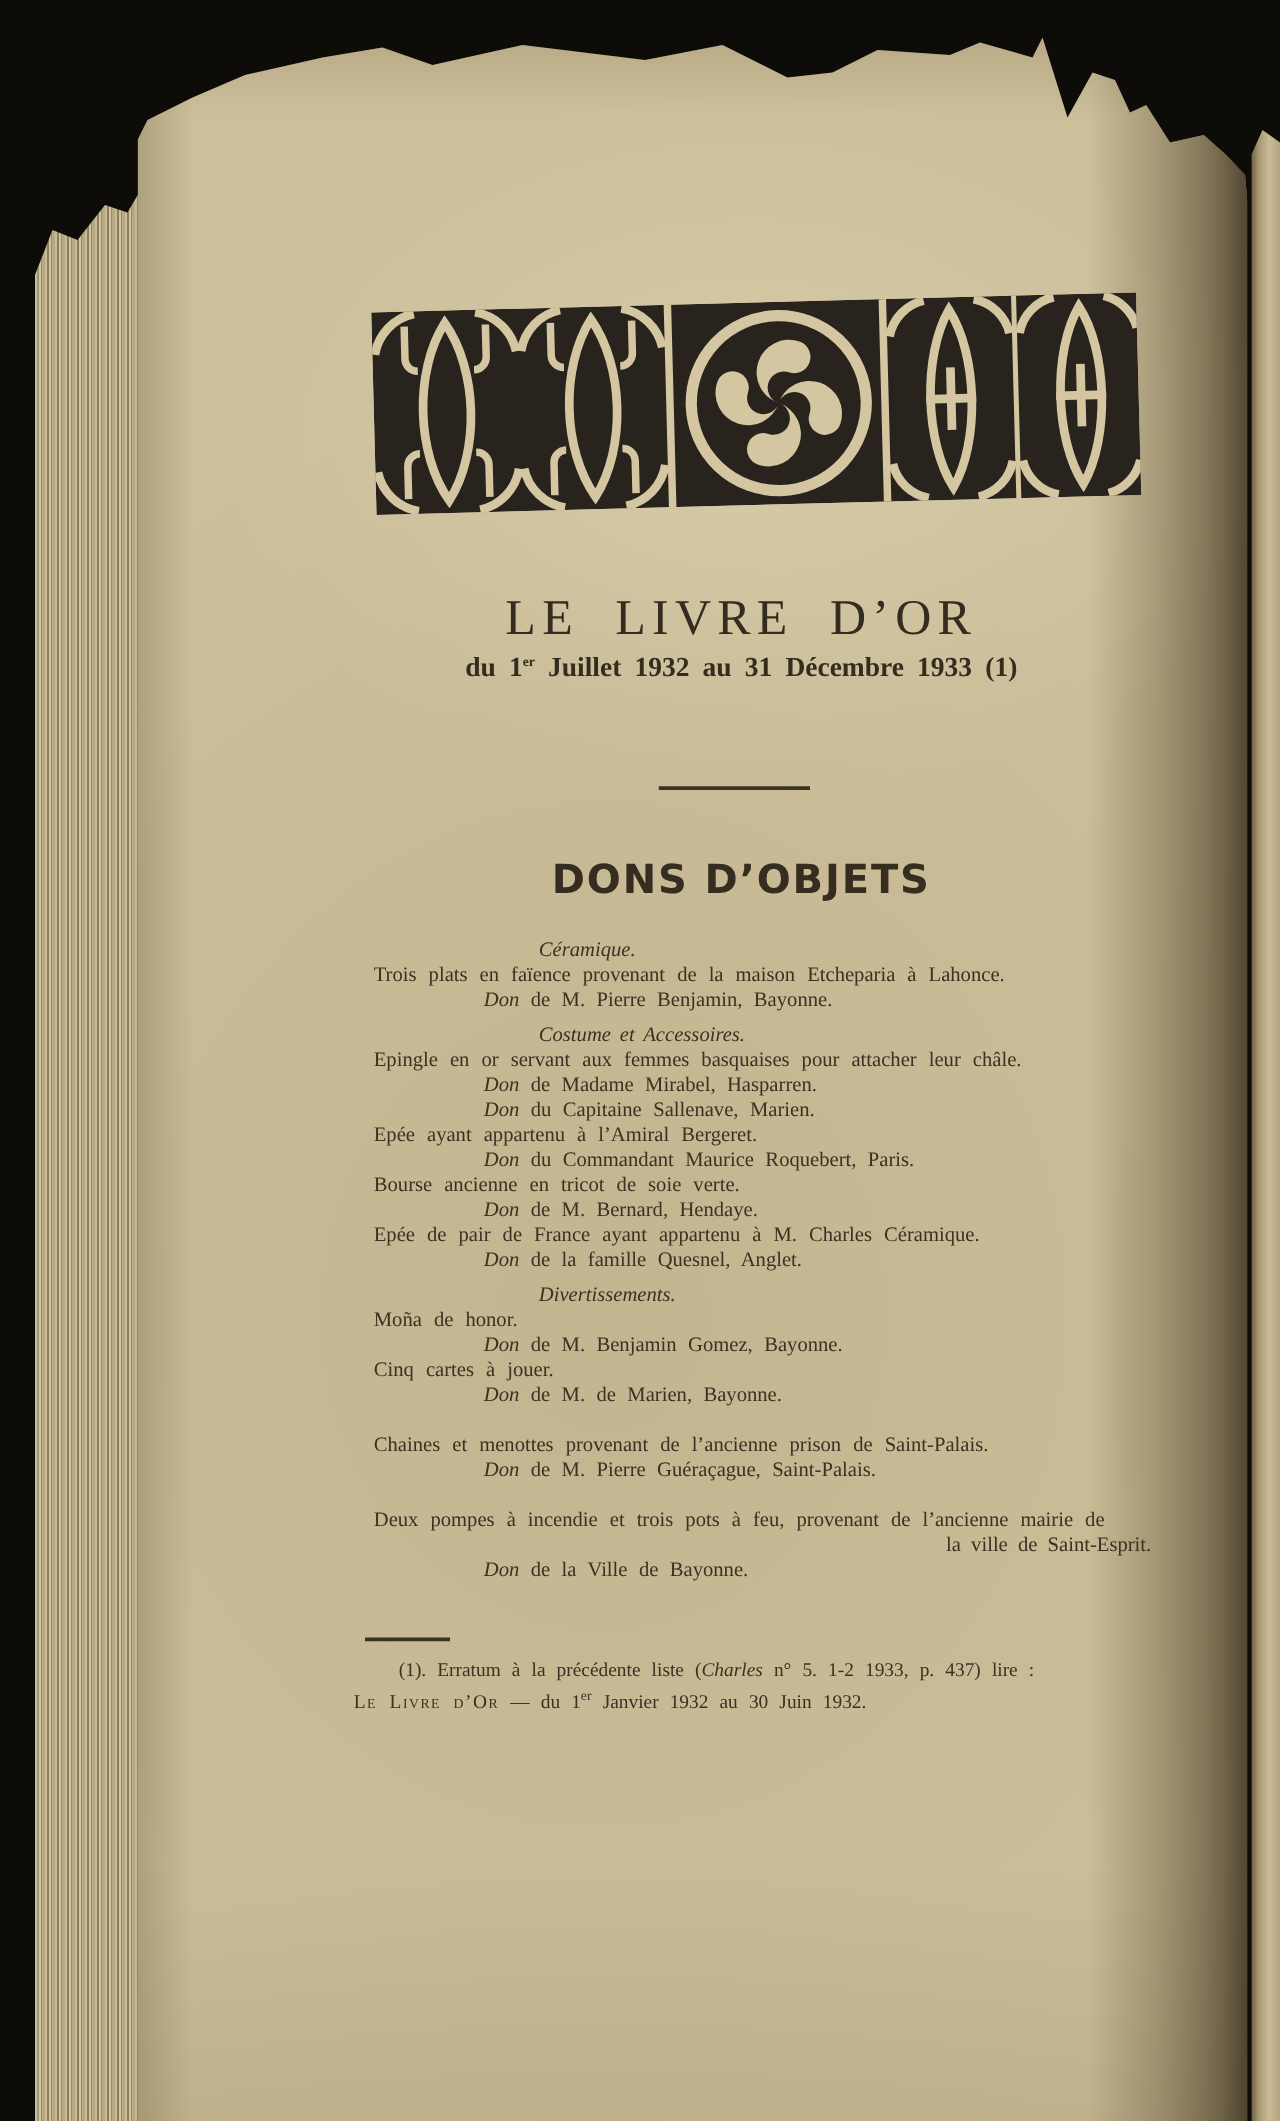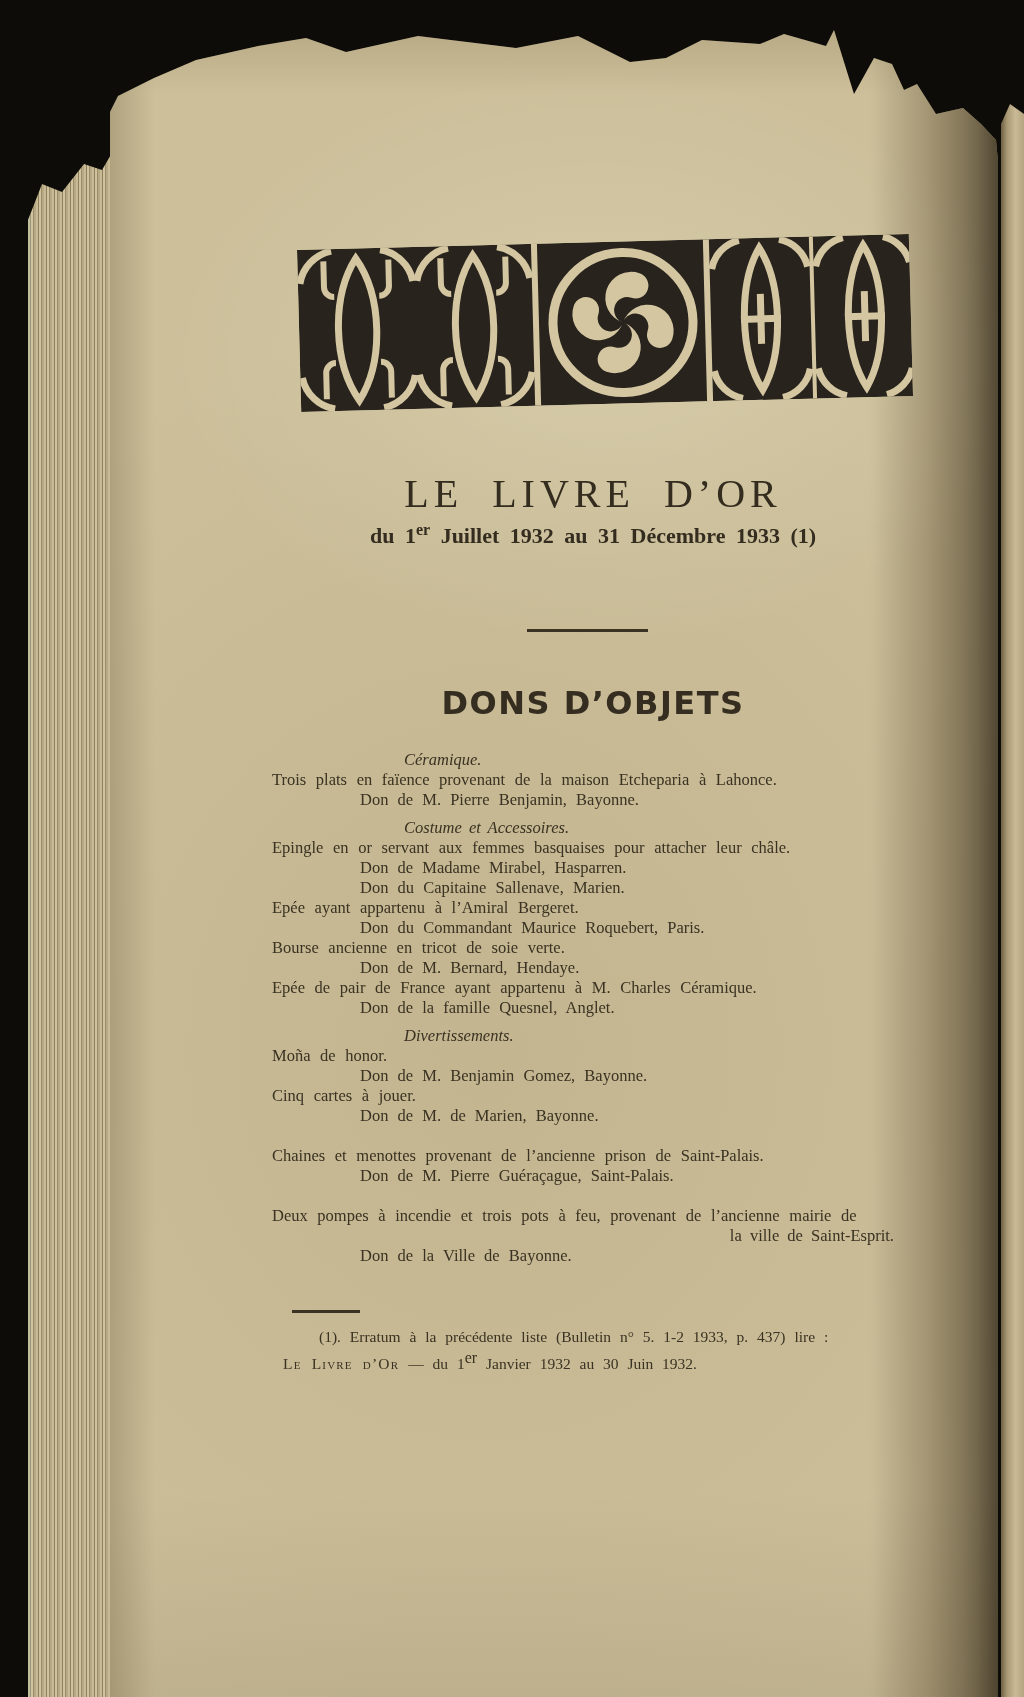--- a/index.html
+++ b/index.html
@@ -49,41 +49,41 @@
   }
   
   .masthead-title{
     position:absolute;left:283px;top:470px;width:620px;text-align:center;
     font-size:40px;color:#332c1f;letter-spacing:5px;word-spacing:14px;white-space:nowrap;
   }
   .masthead-subtitle{
     position:absolute;left:283px;top:521px;width:620px;text-align:center;
     font-size:22px;font-weight:bold;color:#332c1f;word-spacing:5px;white-space:nowrap;
   }
-  .masthead-subtitle sup, .fn sup{font-size:16px;}
+  .masthead-subtitle sup, .fn sup{font-size:11px;}
   .divider{
     position:absolute;left:527px;top:629px;width:121px;height:3px;background:#3a3222;
   }
   .dons-heading{
     position:absolute;left:283px;top:684px;width:620px;text-align:center;
     font-family:"DejaVu Sans", sans-serif;font-weight:800;font-size:32px;
     letter-spacing:1.5px;color:#352d20;white-space:nowrap;
   }
   .body-text{
-    position:absolute;left:272px;top:750px;width:622px;
+    position:absolute;left:299px;top:750px;width:622px;
     font-size:16.5px;color:#3a3222;
   }
   .ln{line-height:20px;white-space:nowrap;}
   .cat{font-style:italic;margin-left:132px;margin-top:8px;word-spacing:3px;}
   .cat.first{margin-top:0;}
   .item{word-spacing:5.5px;}
   .item.sp{margin-top:20px;}
   .cont{margin-left:42px;word-spacing:4px;text-align:right;}
   .don{margin-left:88px;word-spacing:5px;}
-  .it{}
+  .it{font-style:italic;}
   .fn-rule{position:absolute;left:292px;top:1310px;width:68px;height:3px;background:#3a3222;}
   .fn{
     position:absolute;left:283px;top:1326px;width:624px;
     font-size:15.5px;color:#3a3222;line-height:21px;word-spacing:5px;
   }
   .fn .l1{text-indent:36px;white-space:nowrap;}
   .fn .l2{white-space:nowrap;}
   .sc{font-variant:small-caps;letter-spacing:1.2px;}
 </style>
 </head>
@@ -194,15 +194,15 @@
   <div class="ln item sp">Chaines et menottes provenant de l’ancienne prison de Saint-Palais.</div>
   <div class="ln don"><span class="it">Don</span><span> de M. Pierre Guéraçague, Saint-Palais.</span></div>
   <div class="ln item sp">Deux pompes à incendie et trois pots à feu, provenant de l’ancienne mairie de</div>
   <div class="ln cont">la ville de Saint-Esprit.</div>
   <div class="ln don"><span class="it">Don</span><span> de la Ville de Bayonne.</span></div>
 </div>
 
 <div class="fn-rule"></div>
 
 <div class="fn">
-  <div class="l1"><span>(1). Erratum à la précédente liste (</span><span class="it">Bulletin</span><span> n° 5. 1-2 1933, p. 437) lire :</span></div>
+  <div class="l1"><span>(1). Erratum à la précédente liste (</span><span class="it">Charles</span><span> n° 5. 1-2 1933, p. 437) lire :</span></div>
   <div class="l2"><span class="sc">Le Livre d’Or</span><span> — du 1</span><sup>er</sup><span> Janvier 1932 au 30 Juin 1932.</span></div>
 </div>
 
 </body></html>

